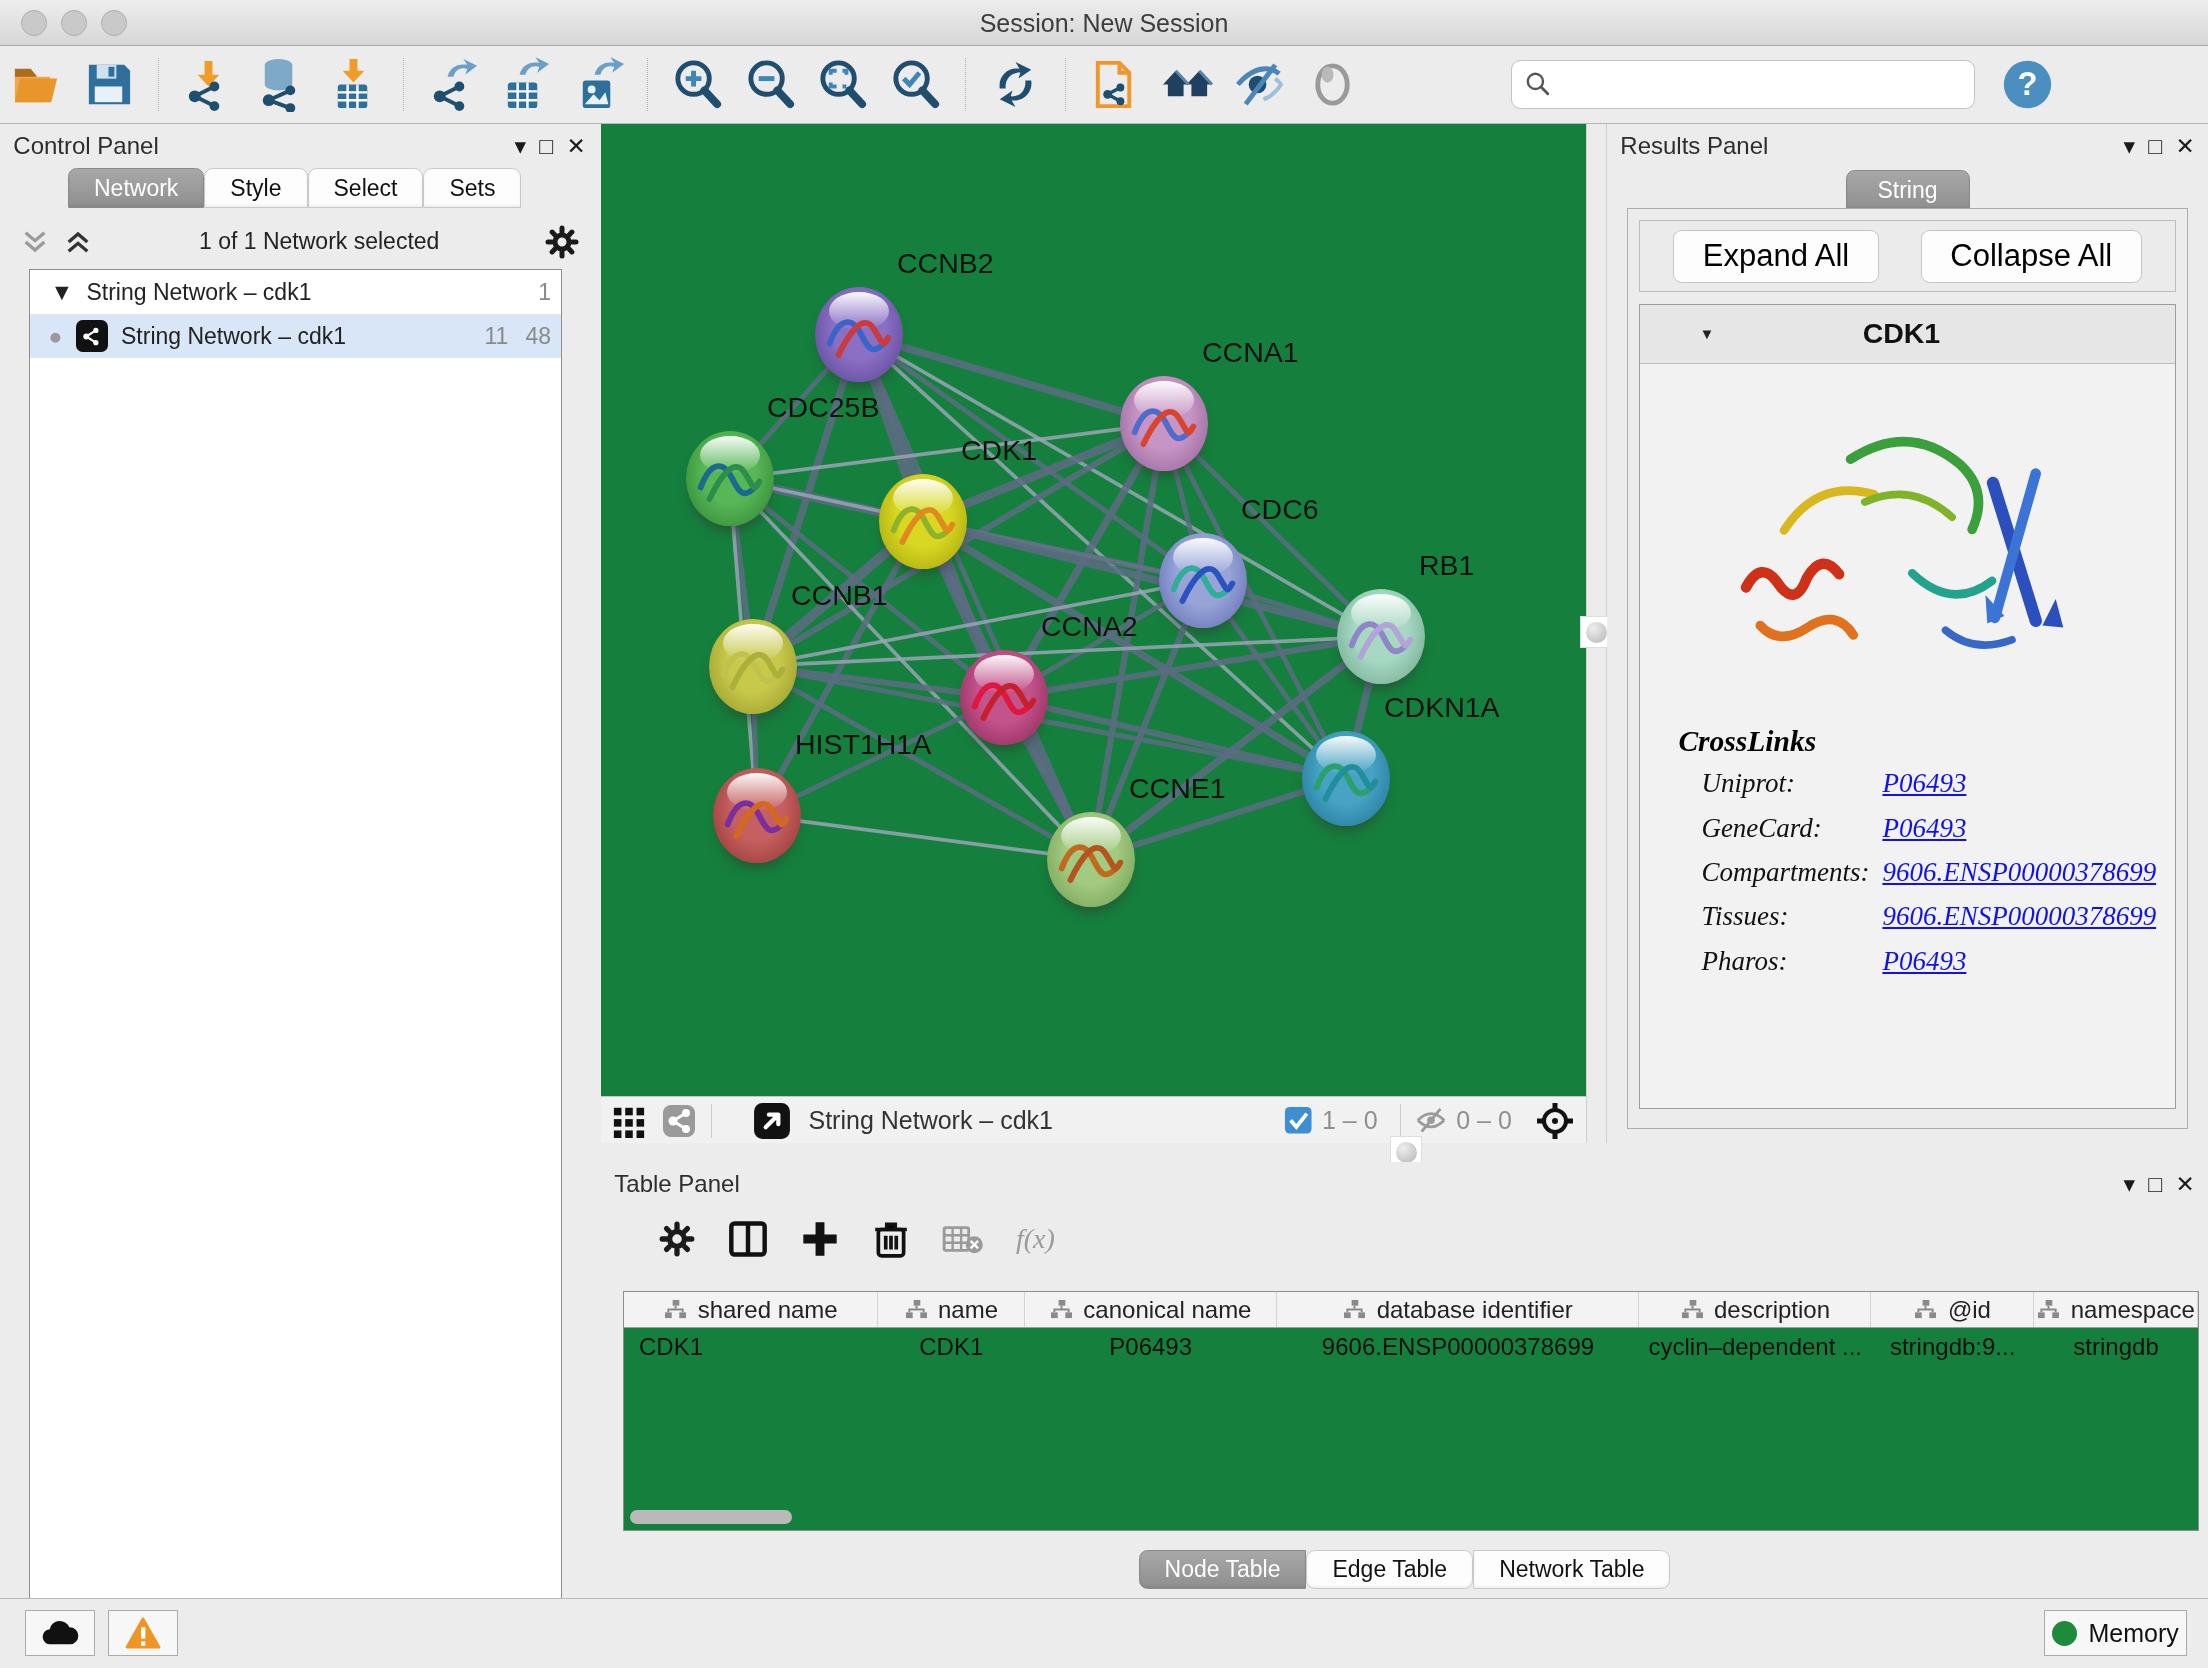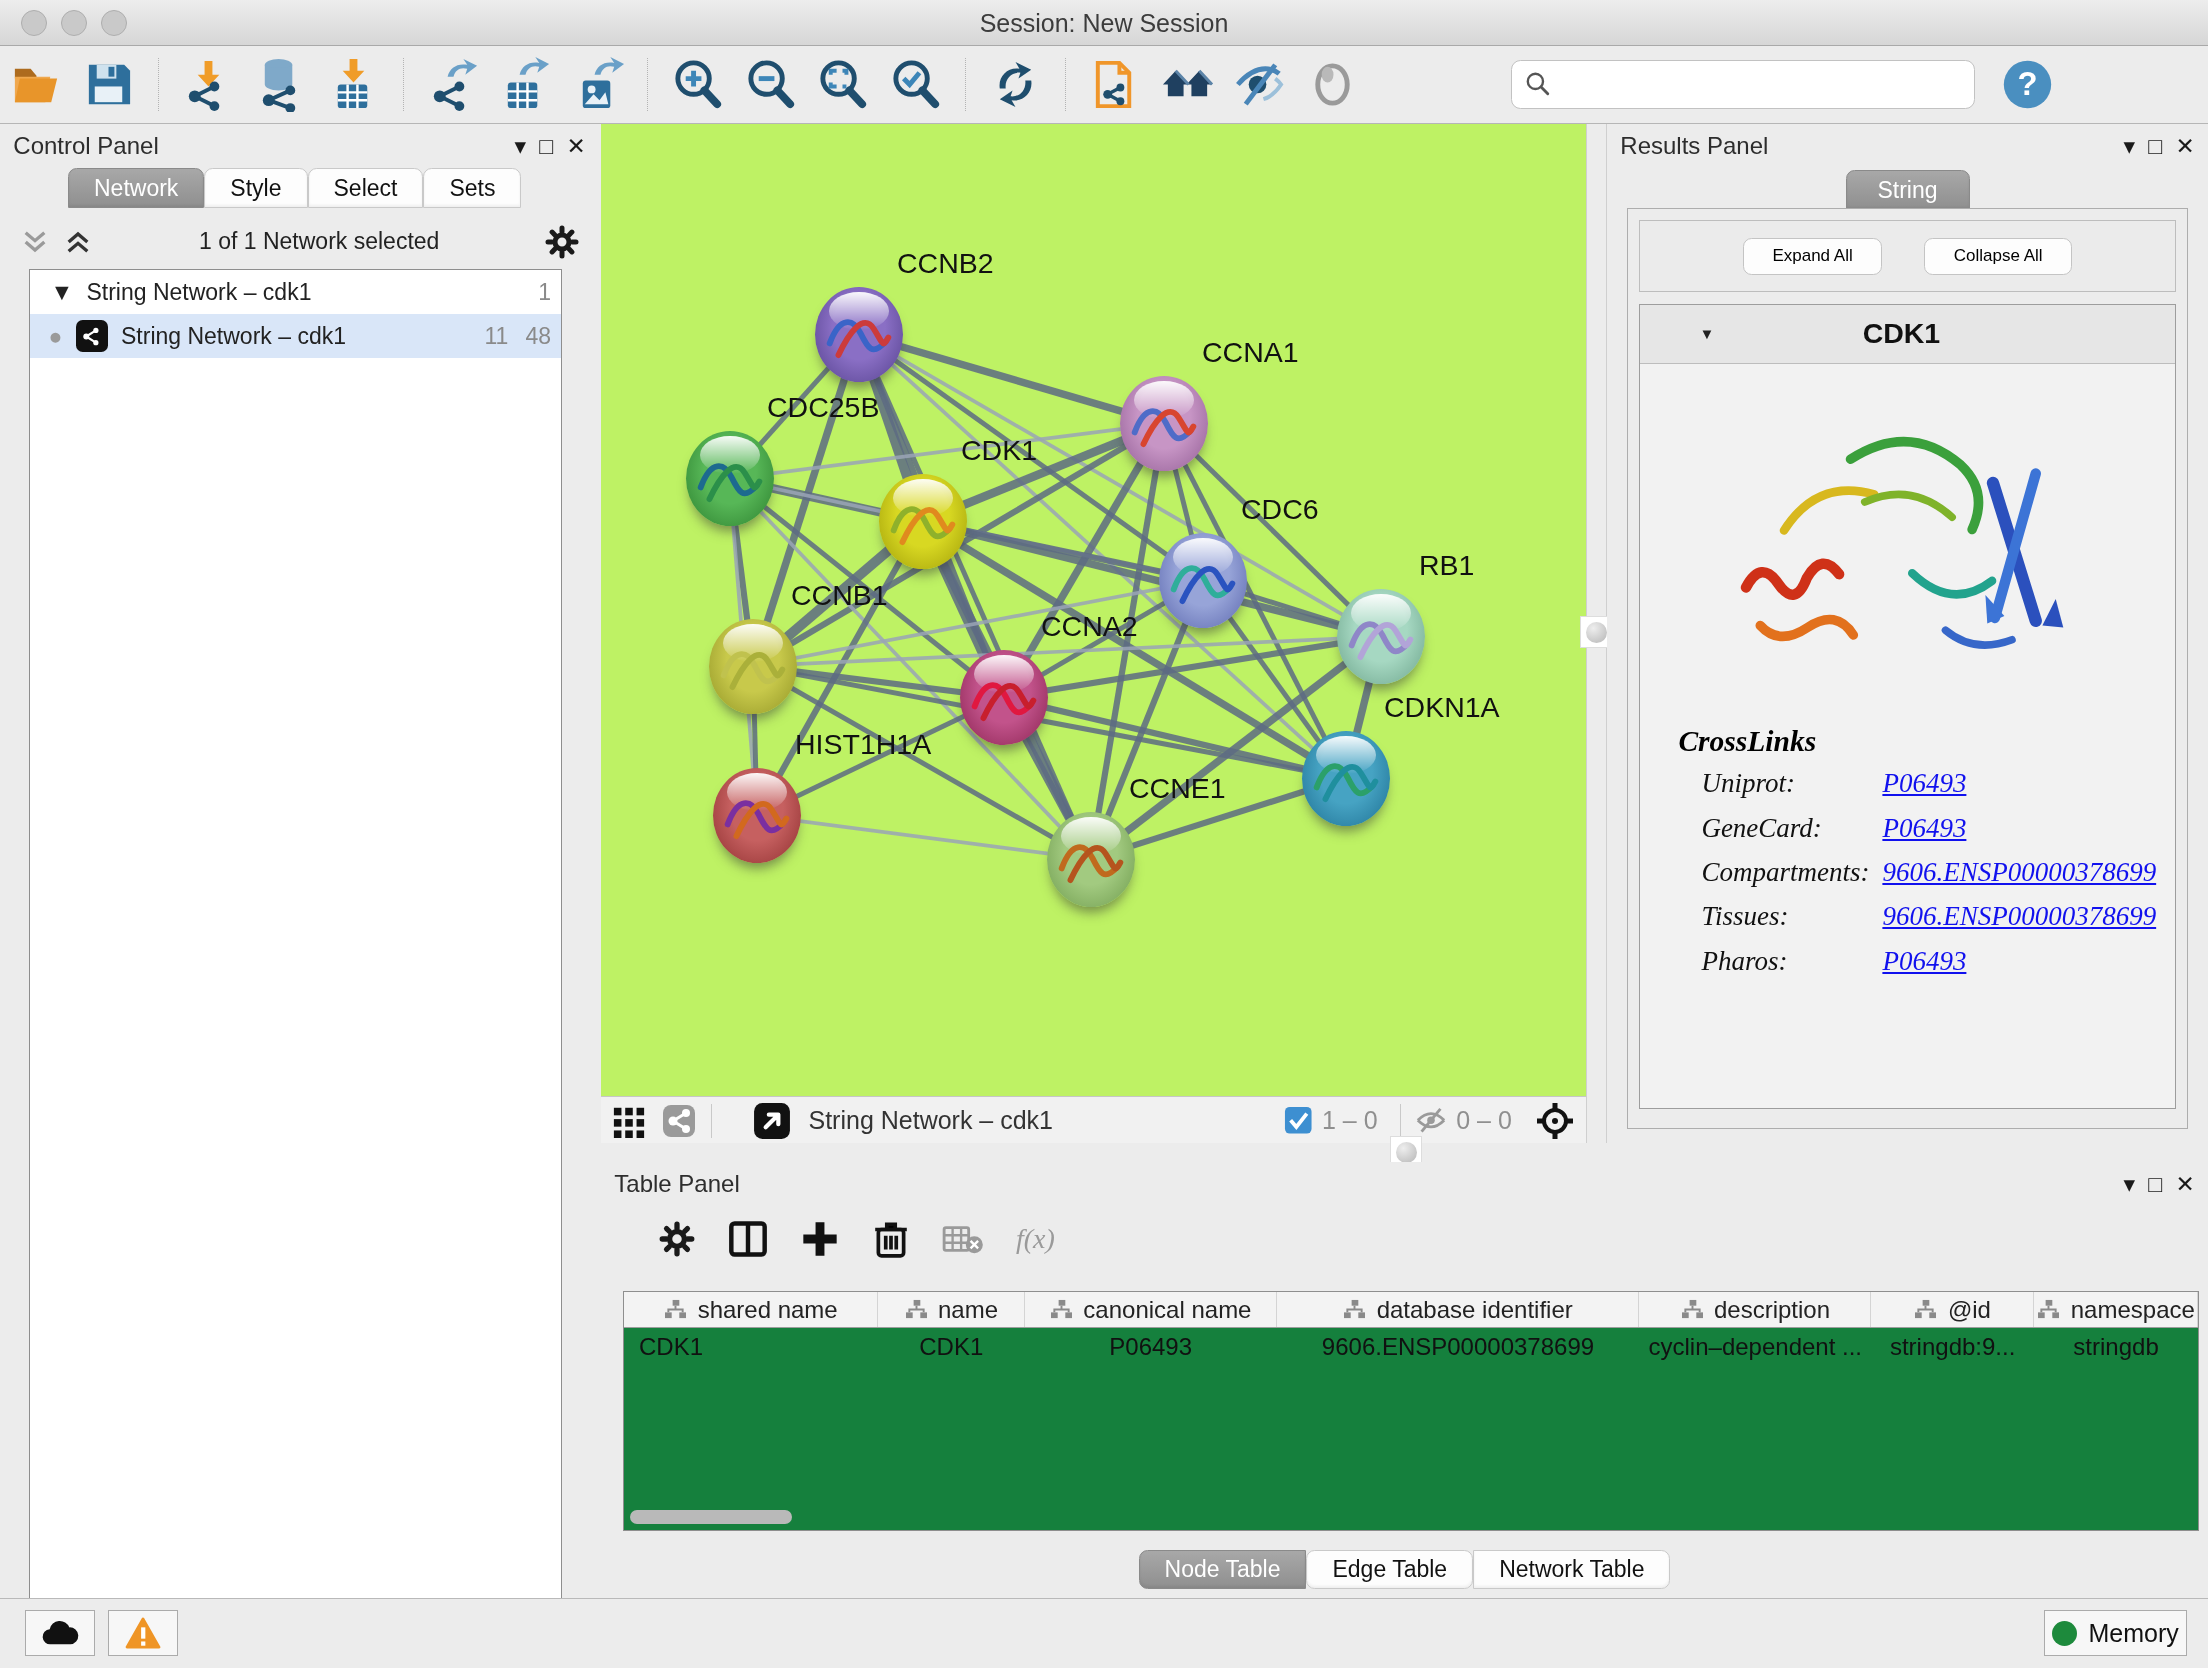--- a/index.html
+++ b/index.html
@@ -36,21 +36,21 @@
   #control-panel { position:absolute; left:0; top:124px; width:599px; height:1474px; background:#ececec; }
   #cp-subhead { position:absolute; left:0; top:91px; width:599px; height:53px; display:flex; align-items:center; padding:0 19px; }
   #cp-subhead .txt { flex:1; text-align:center; font-size:23px; color:#222; }
   #cp-tree { position:absolute; left:28.5px; top:145px; width:533px; height:1427px; background:#fff; border:1.9px solid #8e8e8e; }
   .tree-row { display:flex; align-items:center; height:44px; font-size:23px; padding:0 9.5px; }
   .tree-row.sel { background:#d9e6f8; }
   .tree-num { color:#8a8a8a; margin-left:17px; }
   .net-ico { width:32px; height:32px; border-radius:6.7px; background:#111; display:flex; align-items:center; justify-content:center; }
 
   
-  #canvas-wrap { position:absolute; left:601px; top:124px; width:985px; height:1248px; background:#bef264; overflow:hidden; }
+  #canvas-wrap { position:absolute; left:601px; top:124px; width:985px; height:1248px; background:#15803d; overflow:hidden; }
   #edges { position:absolute; left:0; top:0; }
   .node { position:absolute; border-radius:50%; }
   .node .hl { position:absolute; left:16%; top:5%; width:68%; height:40%; border-radius:50%;
     background:linear-gradient(rgba(255,255,255,.95),rgba(255,255,255,0)); }
   .node-label { position:absolute; font-size:28.5px; color:#111; white-space:nowrap; }
   #vsplit { position:absolute; left:1586px; top:124px; width:21px; height:1020px; background:#ececec;
     border-left:1px solid #cfcfcf; border-right:1px solid #cfcfcf; }
   #vsplit .knob, #hsplit .knob { position:absolute; width:32px; height:32px; background:#fff; border:1px solid #ddd;
     display:flex; align-items:center; justify-content:center; }
   .knob i { width:21px; height:21px; border-radius:50%; background:radial-gradient(circle at 35% 30%,#eee,#b5b5b5); display:block; }
@@ -59,21 +59,21 @@
   #canvas-bar .cnt { color:#8f8f8f; margin:0 9.5px; }
   .vbar { width:0; height:34px; border-left:1px solid #c9c9c9; margin:0 13.3px; }
   #hsplit { position:absolute; left:601px; top:1143px; width:1607px; height:19px; background:#ececec; }
 
   
   #results-panel { position:absolute; left:1607px; top:124px; width:601px; height:1020px; background:#ececec; }
   #rp-tab { margin:1.9px auto 0; width:124px; text-align:center; }
   #rp-box { position:absolute; left:20px; top:84px; width:561px; height:921px; border:1.9px solid #adadad; background:#ececec; }
   #rp-btnrow { margin:11.4px; border:1.9px solid #bdbdbd; background:#ebebeb; height:72px;
     display:flex; align-items:center; justify-content:center; gap:42px; }
-  .rp-btn { background:#fdfdfd; border:1.9px solid #c4c4c4; border-radius:8.6px; font-size:17px; padding:7.6px 28.5px; }
+  .rp-btn { background:#fdfdfd; border:1.9px solid #c4c4c4; border-radius:8.6px; font-size:31px; padding:7.6px 28.5px; }
   #cdk1-box { margin:0 11.4px; border:1.9px solid #9d9d9d; height:805px; background:#f2f2f2; }
   #cdk1-head { height:59px; background:#e6e6e6; border-bottom:1.9px solid #bdbdbd; display:flex; align-items:center; }
   #cdk1-head .name { flex:1; text-align:center; font-size:28.5px; font-weight:bold; color:#111; margin-right:86px; }
   #cdk1-desc { font-size:25px; color:#1c1c1c; padding:15px 0 0 25px; }
   #structure { display:block; margin:5.7px auto 0; }
   .serif { font-family:"Liberation Serif","DejaVu Serif",serif;font-style:italic; }
   #crosslinks-h { font-size:29.5px; font-weight:bold; padding:13.3px 0 3.8px 38px; color:#000; }
   .xl-row { display:flex; font-size:27px; padding:6.7px 0 6.7px 61px; }
   .xl-row .lbl { width:181px; color:#111; }
   .xl-row a { color:#1111ee; text-decoration:underline; }

